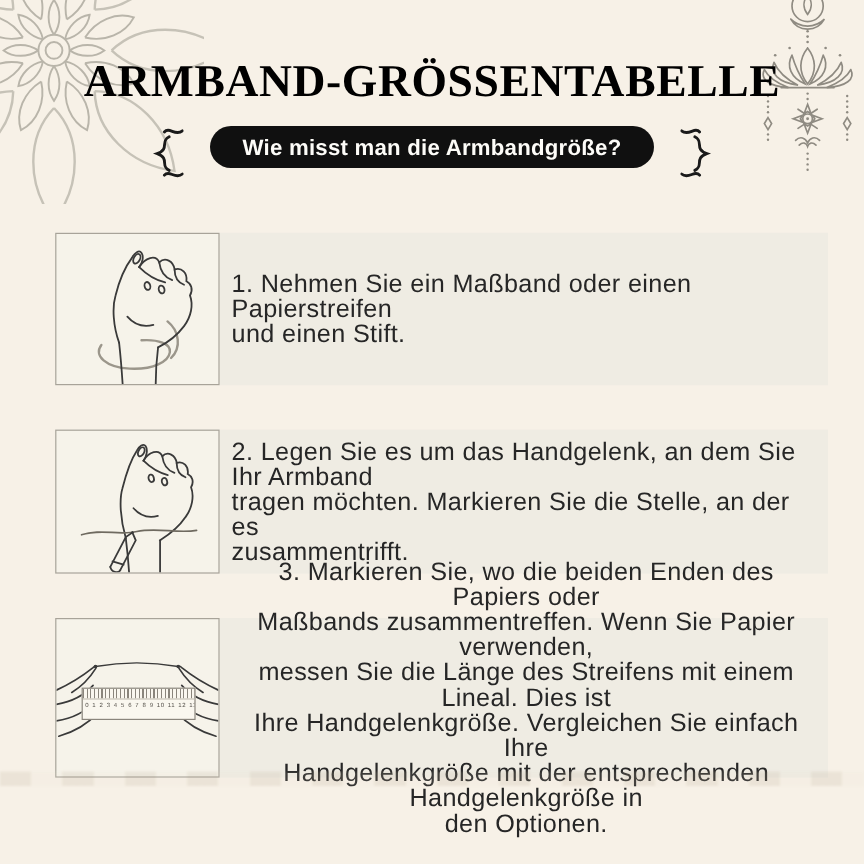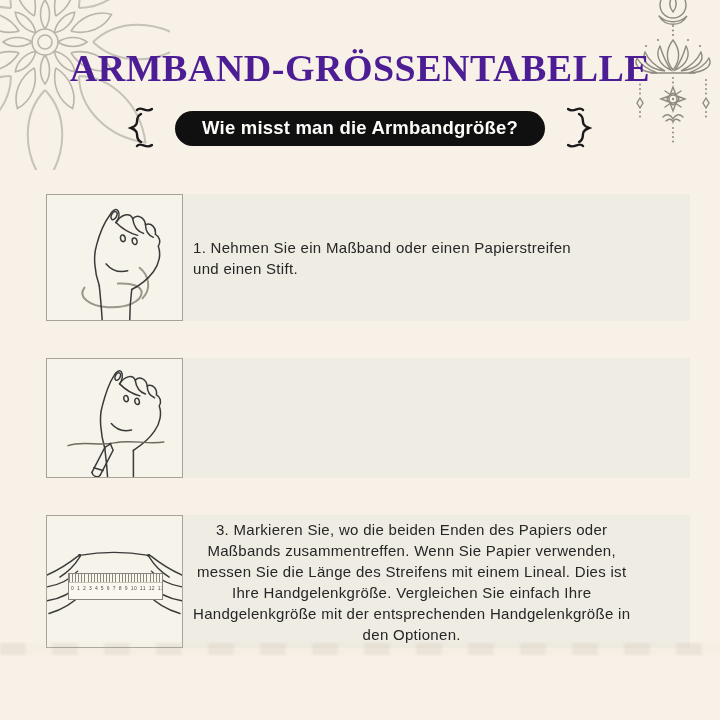--- a/index.html
+++ b/index.html
@@ -17,28 +17,27 @@
   .lotus   { position:absolute; left:613px; top:0;    width:106px; height:152px; }
 
   
   .header { position:relative; text-align:center; }
   .title {
     margin-top:47px;
     font-family:"Liberation Serif", serif;
     font-size:38px;
     font-weight:700;
     letter-spacing:.5px;
-    color:#4c1d95;
+    color:#000000;
     line-height:42px;
   }
   .banner-row {
     margin-top:16px;
     display:flex;
     justify-content:center;
-    align-items:center;
     gap:22px;
   }
   .pill {
     background:#101010;
     color:#fdfcf8;
     border:none;
     border-radius:18px;
     height:35px;
     padding:0 27px;
     font-size:18.5px;
@@ -71,21 +70,21 @@
     height:100%;
     flex:0 0 137px;
     background:#f6f3ea;
     border:1px solid #a8a399;
     overflow:hidden;
   }
   .illu-box svg { position:absolute; inset:0; width:100%; height:100%; }
 
   .step-text {
     padding:2px 6px 2px 10px;
-    font-size:15px;
+    font-size:21px;
     line-height:21px;
     letter-spacing:.3px;
     white-space:pre-line;
     color:#262626;
   }
 
   
   .ruler {
     position:absolute;
     left:21px; top:57px;
@@ -290,20 +289,23 @@
         <path d="M65,70 C71,77 79,79 87,77"></path>
 
         <path d="M18,94 C35,88 52,95 68,91 C86,87 104,93 122,90" stroke="#6f6a60" stroke-width="1.4"></path>
 
         <path d="M44,123 L58,96 L64,92 L67,99 L53,126"></path>
         <path d="M44,123 C45,128 51,129 53,126"></path>
         <path d="M46,118 L56,121"></path>
         <circle cx="64" cy="92" r="1.2" fill="#3a3a3a" stroke="none"></circle>
       </svg>
     </div>
+    <div class="step-text">2. Legen Sie es um das Handgelenk, an dem Sie Ihr Armband
+tragen möchten. Markieren Sie die Stelle, an der es
+zusammentrifft.</div>
   </div>
 
   <div class="step-row">
     <div class="illu-box">
       <svg viewBox="0 0 137 133" fill="none" stroke="#3a3a3a" stroke-width="1.4" stroke-linecap="round">
 
         <path d="M33,40 C56,36 80,36 103,40" stroke-width="1.2"></path>
         <circle cx="33" cy="40" r="1.5" fill="#3a3a3a" stroke="none"></circle>
         <circle cx="103" cy="40" r="1.5" fill="#3a3a3a" stroke="none"></circle>
 

